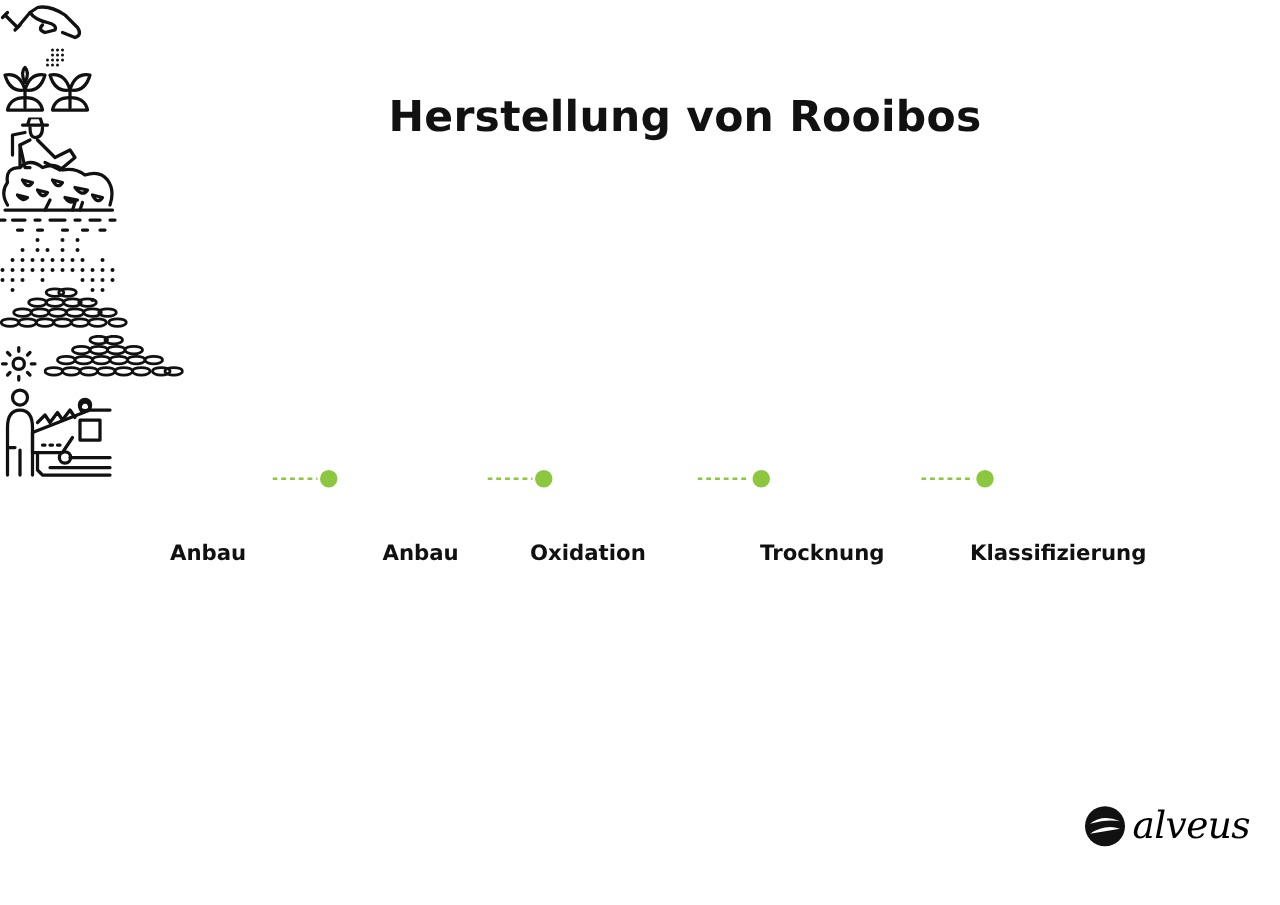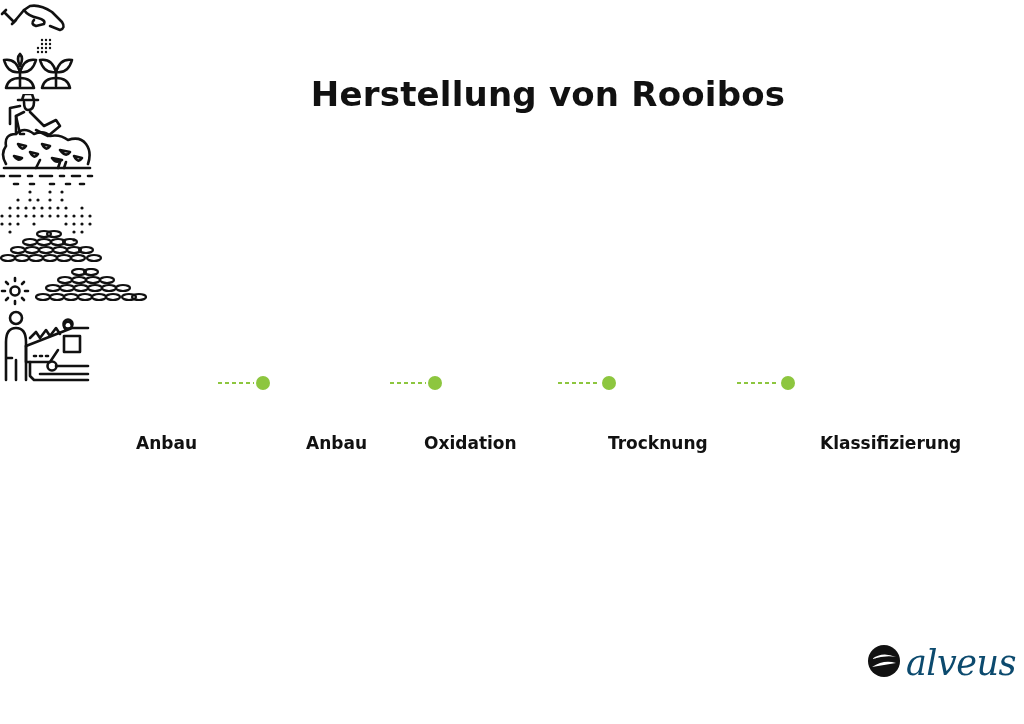--- a/index.html
+++ b/index.html
@@ -9,21 +9,21 @@
            font-size:34px; font-weight:bold; letter-spacing:0.2px; color:#111;margin-left:36px; }
   .label { position:absolute; top:433px; font-size:17px; font-weight:bold; white-space:nowrap; color:#111; }
   .connector { position:absolute; top:376px; height:14px; }
   .connector .dots { position:absolute; left:0; top:6px; height:2px;
     background-image:linear-gradient(to right, #8dc63f 0 4px, transparent 4px 7px);
     background-size:7px 2px; background-repeat:repeat-x; }
   .connector .dot { position:absolute; top:0; width:14px; height:14px; border-radius:50%; }
   .logo { position:absolute; left:868px; top:643px; width:120px; height:36px; }
   .logo .mark { position:absolute; left:0; top:2px; width:32px; height:32px; border-radius:50%; background:#111; }
   .logo .word { position:absolute; left:38px; top:0px; font-family:"DejaVu Serif", "Liberation Serif", serif;
-                font-style:italic; font-size:35px; color:#0c4a6e; letter-spacing:-0.5px; }
+                font-style:italic; font-size:30px; color:#000000; letter-spacing:-0.5px; }
 </style>
 </head>
 <body>
 
 <div class="title">Herstellung von Rooibos</div>
 
 <div>
   <svg style="left:135px;top:325px" width="80" height="90" viewBox="0 0 80 90" fill="none" stroke="#111" stroke-width="2.6" stroke-linecap="round" stroke-linejoin="round">
     <path d="M4 12 L14 22 M2 14 L6 10 M12 24 L16 20"></path>
     <path d="M14 22 L24 10 L30 6 Q40 4 52 12 L62 22 Q66 28 60 30 L50 26"></path>
@@ -199,21 +199,21 @@
     <path d="M26 36 L72 18 L88 18 M72 18 Q72 10 66 12 Q62 16 66 20"></path>
     <circle cx="68" cy="14" r="4.5"></circle>
     <path d="M30 28 L36 22 L40 28 L46 20 L50 26 L56 18 L60 24"></path>
     <path d="M26 36 L26 52 L50 52 L58 40"></path>
     <circle cx="52" cy="56" r="4.5"></circle>
     <path d="M56 56 L88 56"></path>
     <path d="M34 46 L36 46 M40 46 L42 46 M46 46 L48 46"></path>
     <rect x="64" y="26" width="16" height="16"></rect>
     <path d="M30 52 L30 66 L34 70 L88 70 M40 64 L88 64"></path>
   </svg>
-  <div class="label" style="left:820px">Klassifizierung</div>
+  <div class="label" style="left:776px">Klassifizierung</div>
 </div>
 
 <div class="logo">
   <div class="mark">
     <svg width="32" height="32" viewBox="0 0 32 32" fill="#fff">
       <path d="M4 14 Q14 6 28 12 Q18 10 4 14 Z"></path>
       <path d="M4 22 Q16 14 28 18 Q16 20 4 22 Z"></path>
     </svg>
   </div>
   <div class="word">alveus</div>

